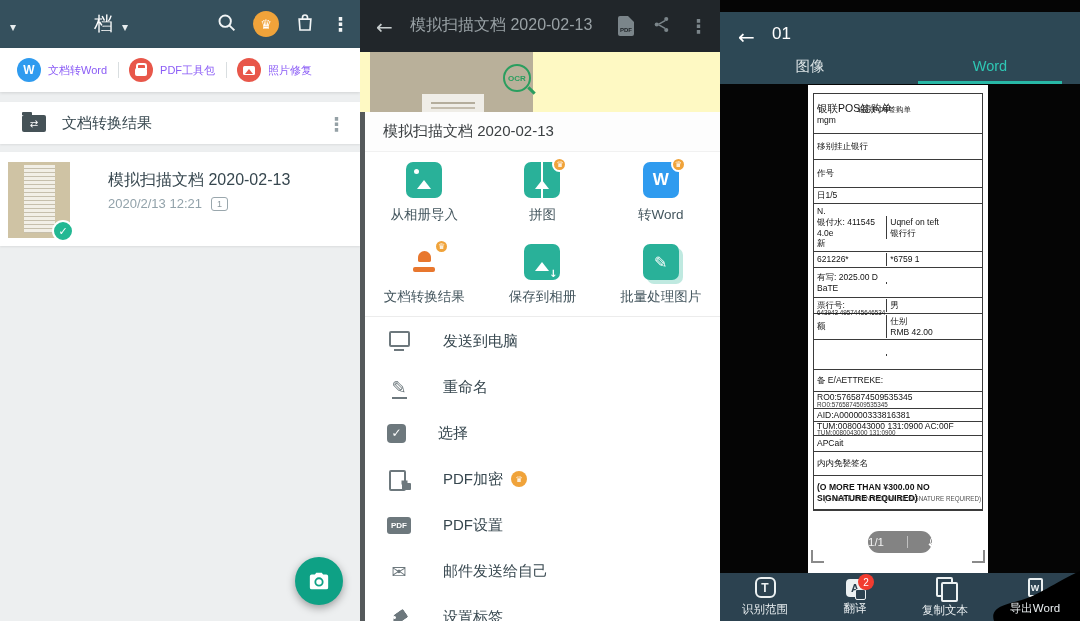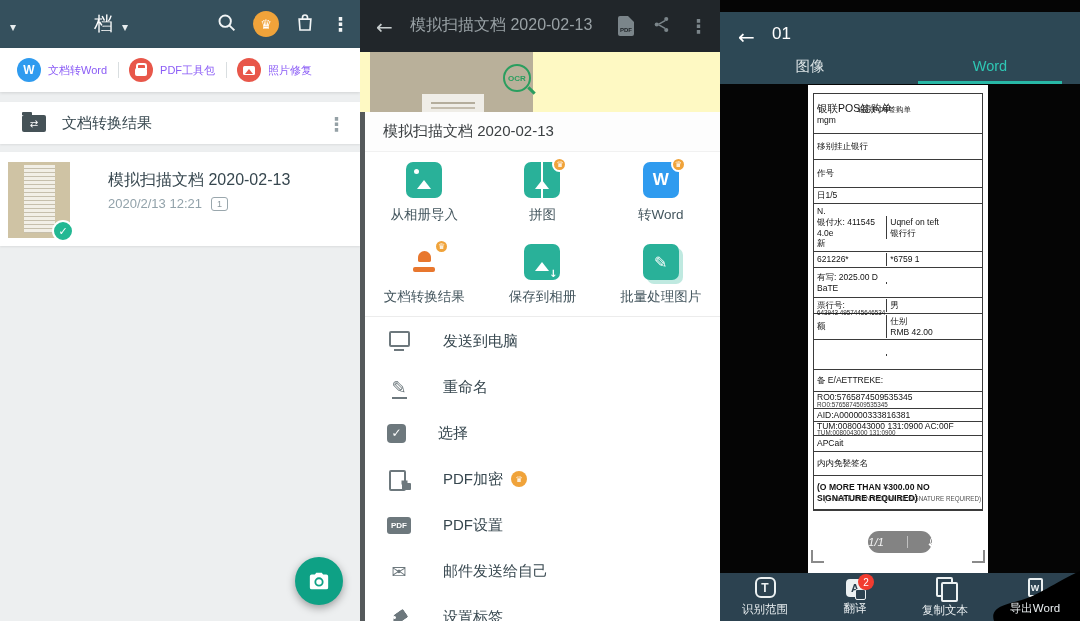--- a/index.html
+++ b/index.html
@@ -129,21 +129,21 @@
   .docrow.big .t1{font-size:10.5px;}
   .t1b{font-size:7.5px;margin-left:-34px;color:#222;}
   .t2,.r2{white-space:pre-line;}
   .t1sub{font-size:6.3px;color:#333;line-height:1;margin-top:-1px;white-space:nowrap;}
   .docrow.ovl .t1{font-weight:700;font-size:8.6px;}
   .docrow.ovl .t1sub{position:absolute;left:10px;bottom:7px;opacity:.85;}
   .sub{position:absolute;left:3px;bottom:-4px;font-size:6.3px;text-decoration:line-through;color:#222;white-space:nowrap;z-index:2;}
   .corner{position:absolute;width:13px;height:13px;border:2px solid #8a8a8a;}
   .corner.bl{left:3px;bottom:10px;border-right:none;border-top:none;}
   .corner.br{right:3px;bottom:10px;border-left:none;border-top:none;}
-  .pagepill{position:absolute;left:148px;top:447px;width:64px;height:22px;background:rgba(109,109,109,.85);border-radius:11px;display:flex;align-items:center;justify-content:center;gap:23px;color:#f2f2f2;font-size:11.5px;z-index:3;font-style:italic;}
+  .pagepill{position:absolute;left:148px;top:447px;width:64px;height:22px;background:rgba(109,109,109,.85);border-radius:11px;display:flex;align-items:center;justify-content:center;gap:23px;color:#f2f2f2;font-size:11.5px;z-index:3;}
   .pill-sep{width:1px;height:12px;background:rgba(255,255,255,.5);}
   .mag{width:12px;height:12px;position:relative;}
   .mag::before{content:"";position:absolute;left:0;top:0;width:8px;height:8px;border:1.5px solid #fff;border-radius:50%;}
   .mag::after{content:"";position:absolute;right:0;bottom:0;width:2px;height:5px;background:#fff;transform:rotate(-45deg);}
   .bottombar{position:absolute;left:0;right:0;top:573px;height:48px;background:#2c4250;display:flex;z-index:5;}
   .bn-item{width:90px;position:relative;display:flex;flex-direction:column;align-items:center;justify-content:center;gap:4px;}
   .bn-label{font-size:11.5px;color:#e9eef0;position:relative;z-index:7;}
   .bn-ic{width:22px;height:22px;position:relative;display:flex;align-items:center;justify-content:center;z-index:1;}
   .bn-badge{position:absolute;top:1px;right:26px;min-width:16px;height:16px;border-radius:8px;background:#f23c30;color:#fff;font-size:10px;display:flex;align-items:center;justify-content:center;z-index:8;padding:0 2px;}
   .bn-scan{border:2px solid #ecf1f2;border-radius:6px;width:21px;height:21px;}

